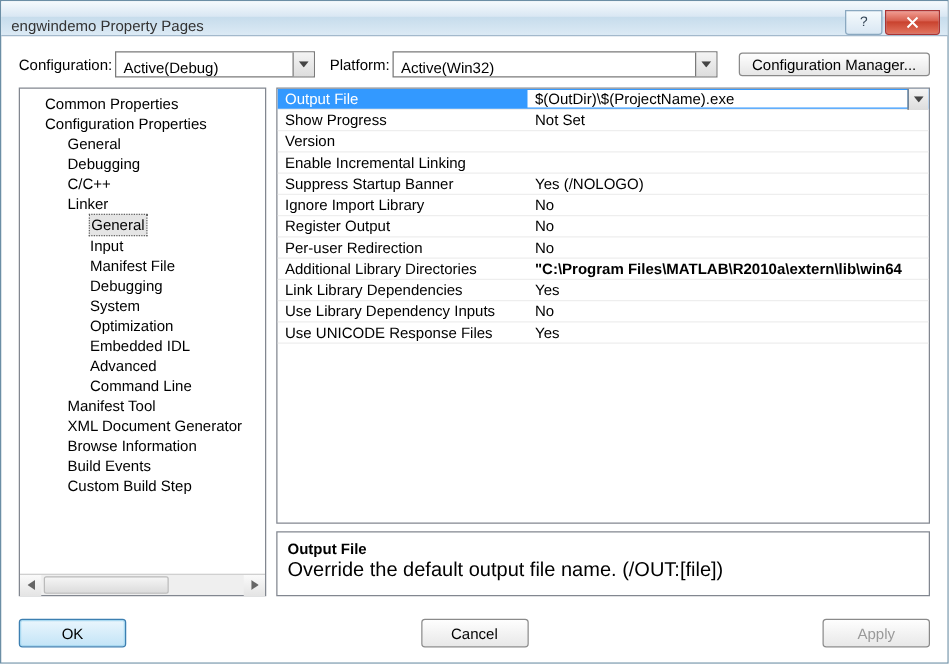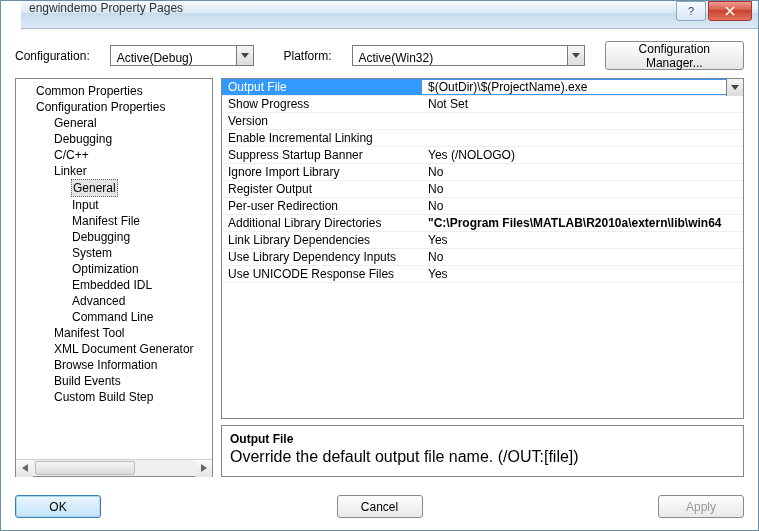--- a/index.html
+++ b/index.html
@@ -16,61 +16,60 @@
   height: 531px;
   background: #fff;
   border: 1px solid #6b8ea5;
   display: flex;
   flex-direction: column;
 }
 .titlebar {
   height: 28px;
   background: linear-gradient(#f5fafd, #d9e7f3 45%, #c6dcec 46%, #dceaf5);
   display: flex;
-  align-items: flex-start;
+  align-items: flex-end;
   padding-left: 8px;
   border-bottom: 1px solid #a3b9cc;
-  margin-left: 20px;
 }
 .titlebar .title { flex: 1; color: #333; font-size: 12px; }
 .titlebar .btns { display: flex; }
 .titlebar .tb-btn {
   width: 30px; height: 20px;
   display: flex; align-items: center; justify-content: center;
   margin-right: 2px; margin-top: 0;
   border: 1px solid #8aa8c0;
   background: linear-gradient(#f5fafd,#d9e7f3);
   border-radius: 0 0 3px 3px;
   font-size: 11px; color: #345; cursor: pointer;
 }
 .titlebar .tb-btn.close {
   background: linear-gradient(#f19c92,#d65b4a 45%,#c8412d 46%,#e2745f);
   border-color: #a33; color: #fff; margin-right: 6px; width: 44px;
 }
 .config-row {
   display: flex; align-items: center;
-  padding: 12px 14px 8px 14px; gap: 20px;
+  padding: 12px 14px 8px 14px; gap: 2px;
 }
 .config-row label { color: #000; }
 .combo {
   display: inline-flex; align-items: flex-end;
   border: 1px solid #7a7a7a; background: #fff;
   height: 21px; padding: 0 0 0 6px;
   position: relative;
 }
 .combo .combo-text { flex: 1; font-size: 12px; color: #000; padding-right: 4px; }
 .combo .combo-btn {
   width: 17px; height: 19px;
   background: linear-gradient(#f4f4f4,#ddd);
   border-left: 1px solid #7a7a7a;
   display: flex; align-items: center; justify-content: center;
 }
 .combo .combo-btn svg { width: 8px; height: 5px; }
 .mgr-btn {
-  height: 29px; padding: 0 10px; margin-left: auto;
+  height: 19px; padding: 0 10px; margin-left: auto;
   background: linear-gradient(#fefefe,#e6e6e6);
   border: 1px solid #8a8a8a; border-radius: 3px;
   font-size: 12px; cursor: pointer;
 }
 .main {
   flex: 1; display: flex; padding: 0 14px 10px 14px; gap: 8px;
   min-height: 0;
 }
 .tree-panel {
   width: 198px; border: 1px solid #828790;

